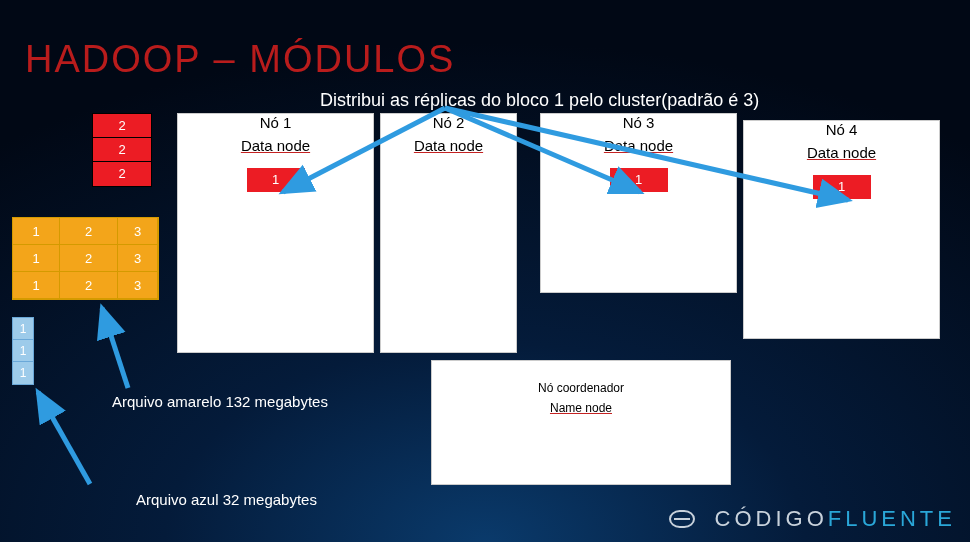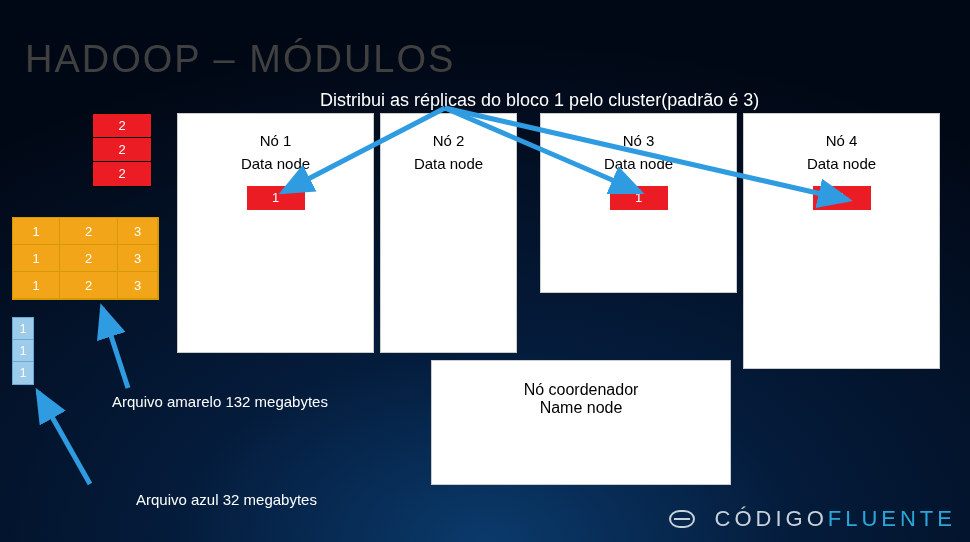--- a/index.html
+++ b/index.html
@@ -10,21 +10,21 @@
     color: #fff;
     position: relative;
   }
   .title {
     position: absolute;
     left: 25px;
     top: 38px;
     font-size: 38px;
     font-weight: 300;
     letter-spacing: 2px;
-    color: #404040;
+    color: #b91c1c;
   }
   .dist-caption {
     position: absolute;
     left: 320px;
     top: 90px;
     font-size: 18px;
     color: #fff;
   }
   
   .red-table {
@@ -81,52 +81,51 @@
     border-bottom: 1px solid #6aa8d8;
   }
   .blue-col .cell:last-child { border-bottom: none; }
   
   .node {
     position: absolute;
     background: #fff;
     color: #000;
     text-align: center;
     font-size: 15px;
-    padding-top: 18px;
     border: 1px solid #ccc;
   }
   .node .nname { margin-bottom: 6px; }
-  .node .ntype { margin-bottom: 14px; text-decoration-color: #c42222; }
+  .node .ntype { margin-bottom: 14px; text-decoration: underline; text-decoration-color: #c42222; }
   .block1 {
     width: 58px;
     height: 24px;
     background: #ec1c24;
     color: #fff;
     font-size: 13px;
     line-height: 24px;
     margin: 0 auto;
   }
   .node1 { left: 177px; top: 113px; width: 197px; height: 240px; }
   .node2 { left: 380px; top: 113px; width: 137px; height: 240px; }
   .node3 { left: 540px; top: 113px; width: 197px; height: 180px; }
-  .node4 { left: 743px; top: 113px; width: 197px; height: 256px; }
+  .node4 { left: 743px; top: 120px; width: 197px; height: 219px; }
   .coord {
     position: absolute;
     left: 431px;
     top: 360px;
     width: 300px;
     height: 125px;
     background: #fff;
     color: #000;
     text-align: center;
     padding-top: 20px;
-    font-size: 16px;
+    font-size: 12px;
     border: 1px solid #ccc;
   }
-  .coord .ntype { margin-top: 0; text-decoration-color: #c42222; }
+  .coord .ntype { margin-top: 6px; text-decoration: underline; text-decoration-color: #c42222; }
   
   svg.arrows {
     position: absolute;
     left: 0; top: 0;
     width: 970px; height: 542px;
     pointer-events: none;
   }
   
   .cap-yellow {
     position: absolute;

